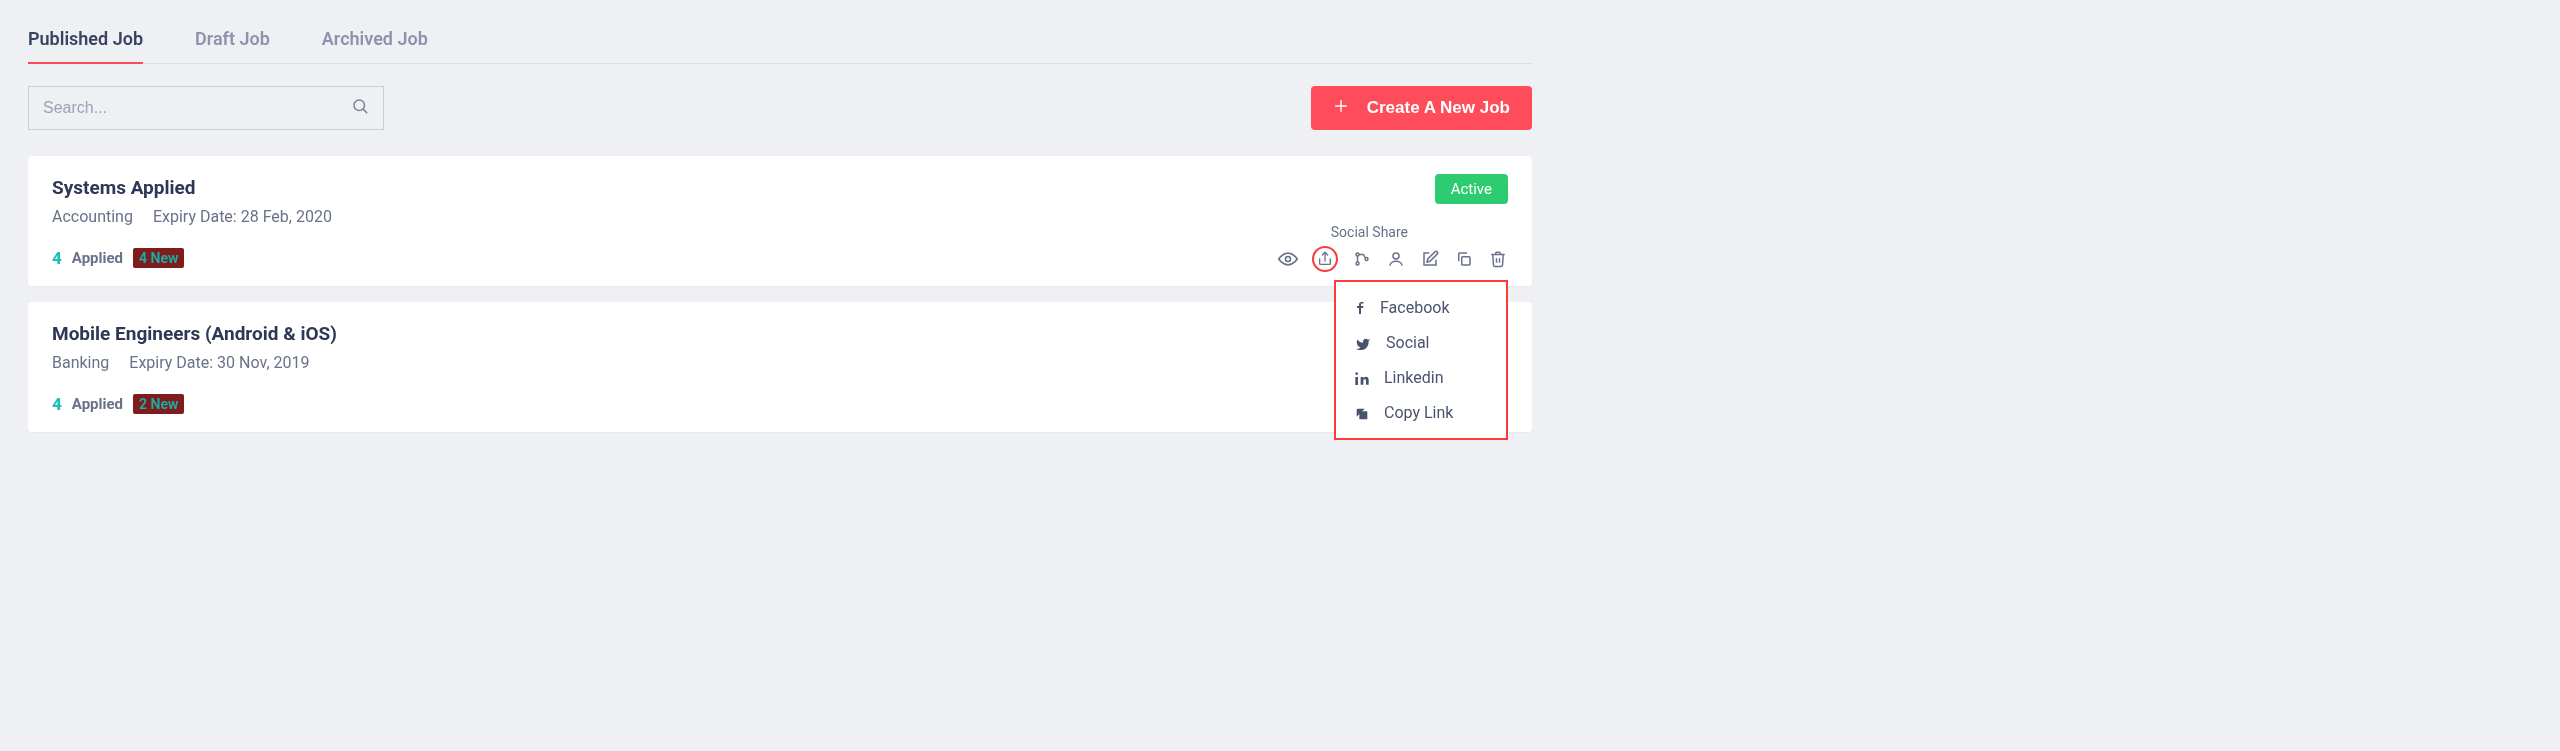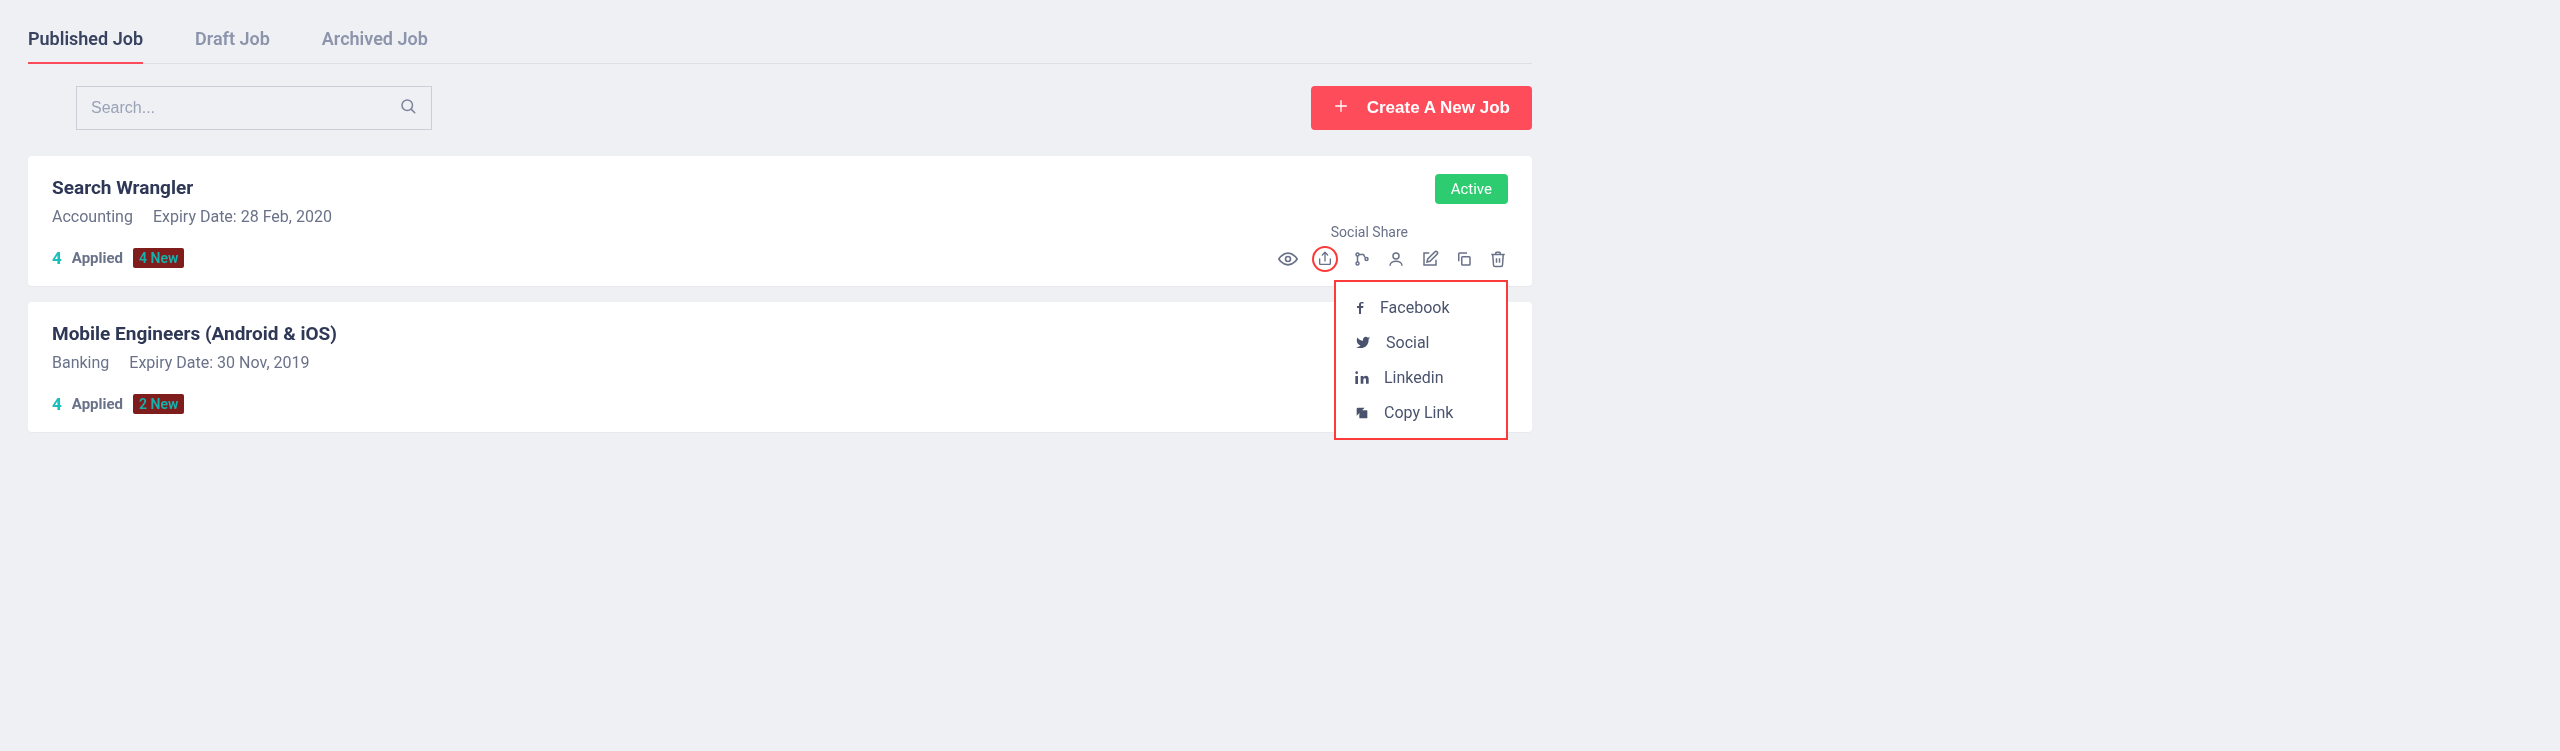--- a/index.html
+++ b/index.html
@@ -34,21 +34,20 @@
     left: 0; right: 0; bottom: -1px;
     height: 2px;
     background: #fb4a59;
   }
 
   .toolbar {
     display: flex;
     align-items: center;
     justify-content: space-between;
     margin-bottom: 26px;
-    margin-left: 48px;
   }
   .search-box {
     display: flex;
     align-items: center;
     width: 356px;
     height: 44px;
     border: 1px solid #c9ced8;
     background: #eef0f4;
     padding: 0 14px;
   }
@@ -175,21 +174,21 @@
     right: 0;
     top: 56px;
     background: #fff;
     border: 2px solid #fb3a3a;
     width: 174px;
     padding: 8px 0;
     z-index: 5;
   }
   .popup-item {
     display: flex;
-    align-items: center;
+    align-items: flex-end;
     gap: 14px;
     padding: 8px 18px;
     font-size: 16px;
     color: #4a536e;
     cursor: pointer;
   }
   .popup-item svg, .popup-item .fi { fill: #4a536e; }
 </style>
 </head>
 <body>
@@ -215,21 +214,21 @@
       <svg width="16" height="16" viewBox="0 0 24 24" fill="none" stroke="#fff" stroke-width="2" stroke-linecap="round">
           <line x1="12" y1="4" x2="12" y2="20"></line>
           <line x1="4" y1="12" x2="20" y2="12"></line>
         </svg>
     </span>
     <span>Create A New Job</span>
   </button>
 </div>
 
 <div class="card">
-  <div class="card-title">Search Wrangler</div>
+  <div class="card-title">Systems Applied</div>
   <div class="meta">
     <span>Accounting</span>
     <span>Expiry Date: 28 Feb, 2020</span>
   </div>
   <div class="applied-row">
     <span class="applied-count">4</span>
     <span class="applied-label">Applied</span>
     <span class="new-badge">4 New</span>
   </div>
 

